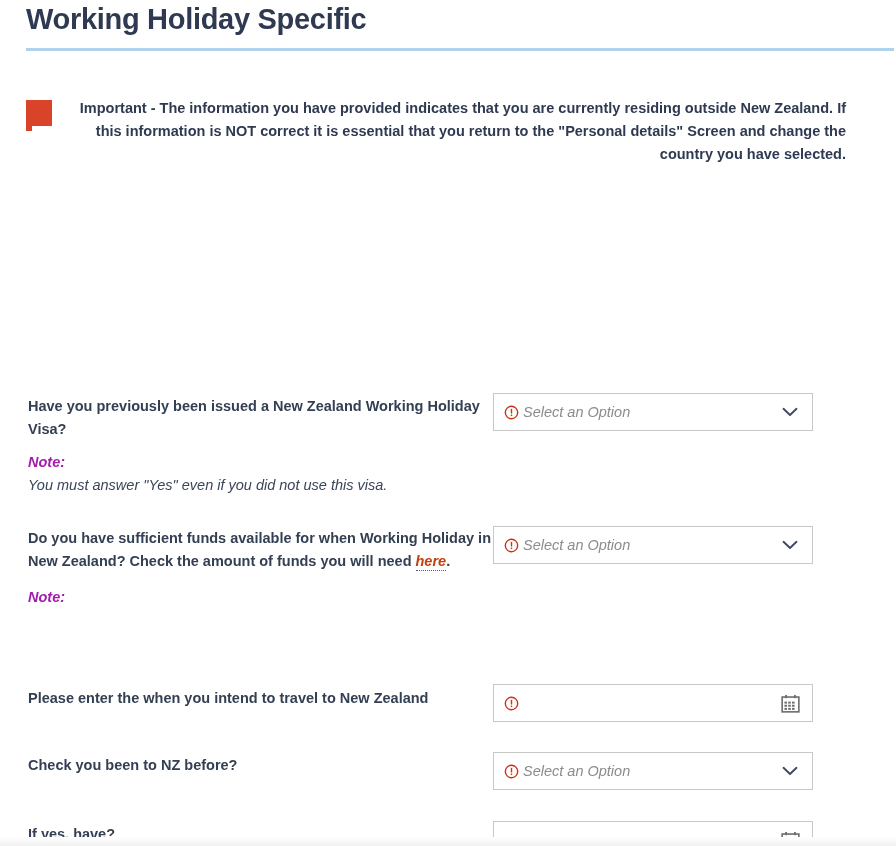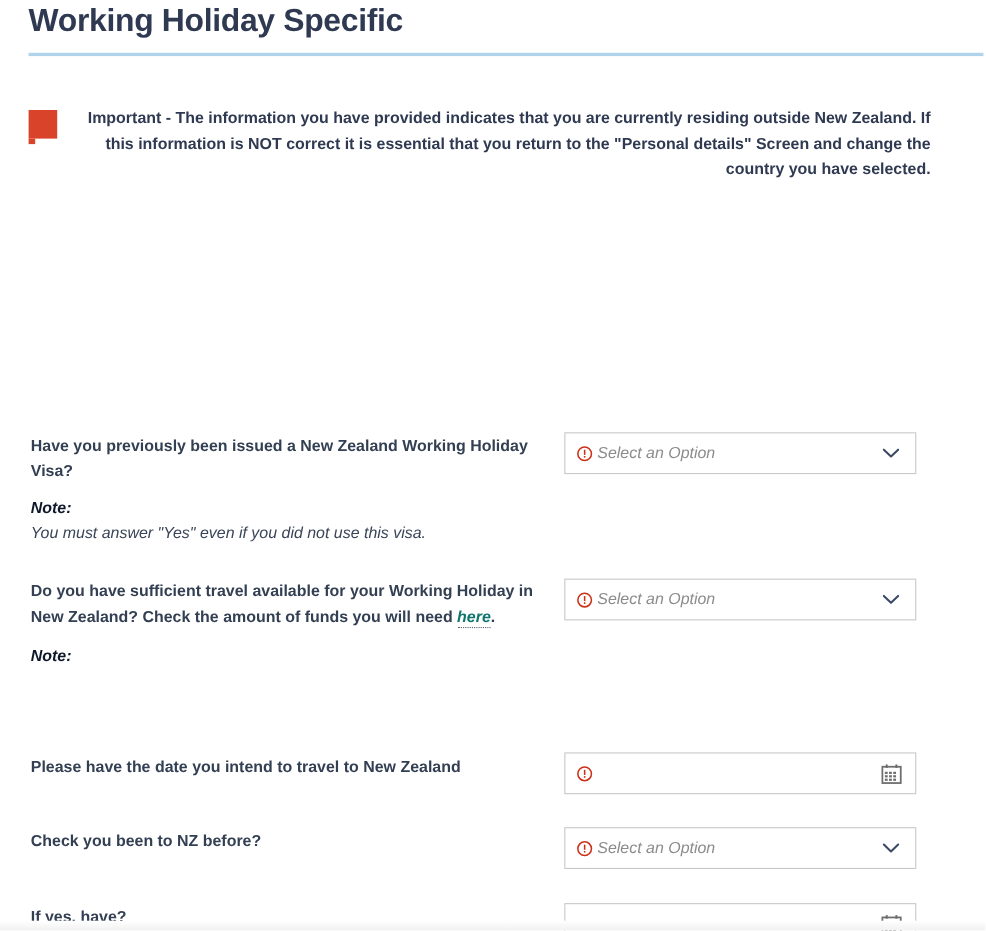--- a/index.html
+++ b/index.html
@@ -98,39 +98,39 @@
     position: absolute;
     left: 28px;
     width: 470px;
     font-size: 14.5px;
     line-height: 23px;
     color: #333f52;
   }
   .note-head {
     font-weight: bold;
     font-style: italic;
-    color: #0f172a;
+    color: #a21caf;
   }
   .note-body {
     font-style: italic;
     color: #3a4558;
   }
 
   .dotted-link {
     font-style: italic;
-    color: #0f766e;
+    color: #c2410c;
     text-decoration: none;
     border-bottom: 1px dotted #555f70;
     padding-bottom: 1px;
   }
 
   
   .control {
     position: absolute;
-    left: 513px;
+    left: 493px;
     width: 320px;
     height: 38px;
     box-sizing: border-box;
     border: 1px solid #c8c8c8;
     background: #ffffff;
     display: flex;
     align-items: center;
   }
   .control .warn {
     flex: 0 0 auto;
@@ -205,42 +205,42 @@
         </svg>
         <span class="ph">Select an Option</span>
         <svg class="chev" viewBox="0 0 16 10">
           <path d="M1.5 1.8 L8 8 L14.5 1.8" fill="none" stroke="#3d4a63" stroke-width="1.9" stroke-linecap="round" stroke-linejoin="round"></path>
         </svg>
       </div>
     </div>
 
     <div class="row">
       <div class="q-label" style="top:324px;">
-        <span>Do you have sufficient travel available for your Working Holiday in New Zealand? Check the amount of funds you will need </span><a class="dotted-link" href="#">here</a><span>.</span>
+        <span>Do you have sufficient funds available for when Working Holiday in New Zealand? Check the amount of funds you will need </span><a class="dotted-link" href="#">here</a><span>.</span>
       </div>
 
       <div class="note-block" style="top:383px;">
         <div class="note-head">Note:</div>
       </div>
 
       <div class="control" style="top:323px;">
         <svg class="warn" viewBox="0 0 16 16">
           <circle cx="8" cy="8" r="6.6" fill="none" stroke="#cc3118" stroke-width="1.5"></circle>
           <rect x="7.25" y="4.1" width="1.5" height="5" fill="#cc3118"></rect>
           <rect x="7.25" y="10.2" width="1.5" height="1.6" fill="#cc3118"></rect>
         </svg>
         <span class="ph">Select an Option</span>
         <svg class="chev" viewBox="0 0 16 10">
           <path d="M1.5 1.8 L8 8 L14.5 1.8" fill="none" stroke="#3d4a63" stroke-width="1.9" stroke-linecap="round" stroke-linejoin="round"></path>
         </svg>
       </div>
     </div>
 
     <div class="row">
-      <div class="q-label" style="top:474px;">Please have the date you intend to travel to New Zealand</div>
+      <div class="q-label" style="top:474px;">Please enter the when you intend to travel to New Zealand</div>
 
       <div class="control date" style="top:471px;">
         <svg class="warn" viewBox="0 0 16 16">
           <circle cx="8" cy="8" r="6.6" fill="none" stroke="#cc3118" stroke-width="1.5"></circle>
           <rect x="7.25" y="4.1" width="1.5" height="5" fill="#cc3118"></rect>
           <rect x="7.25" y="10.2" width="1.5" height="1.6" fill="#cc3118"></rect>
         </svg>
         <span class="ph"></span>
         <svg class="cal" viewBox="0 0 20 20">
           <rect x="4.4" y="1" width="1.9" height="3.4" fill="#6d6d6d"></rect>

